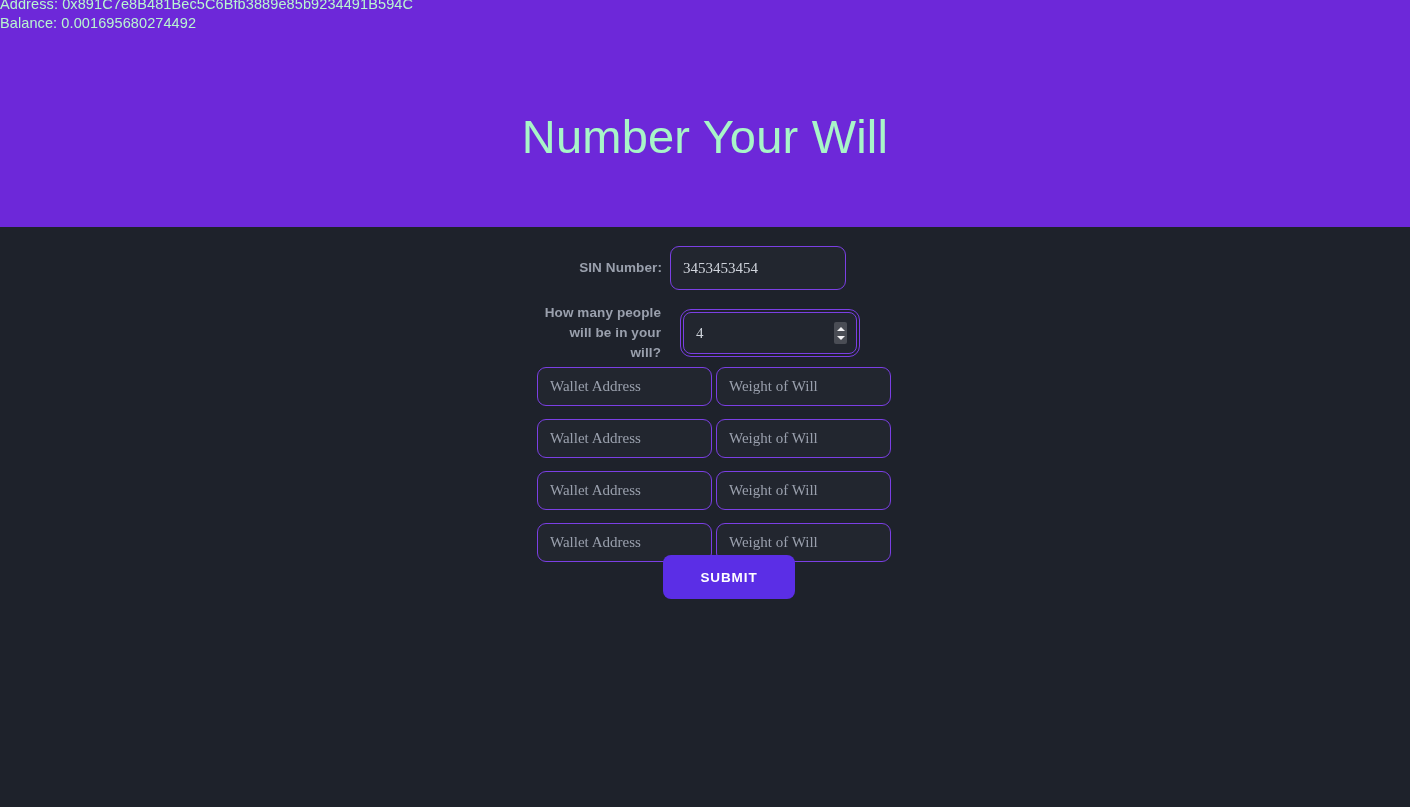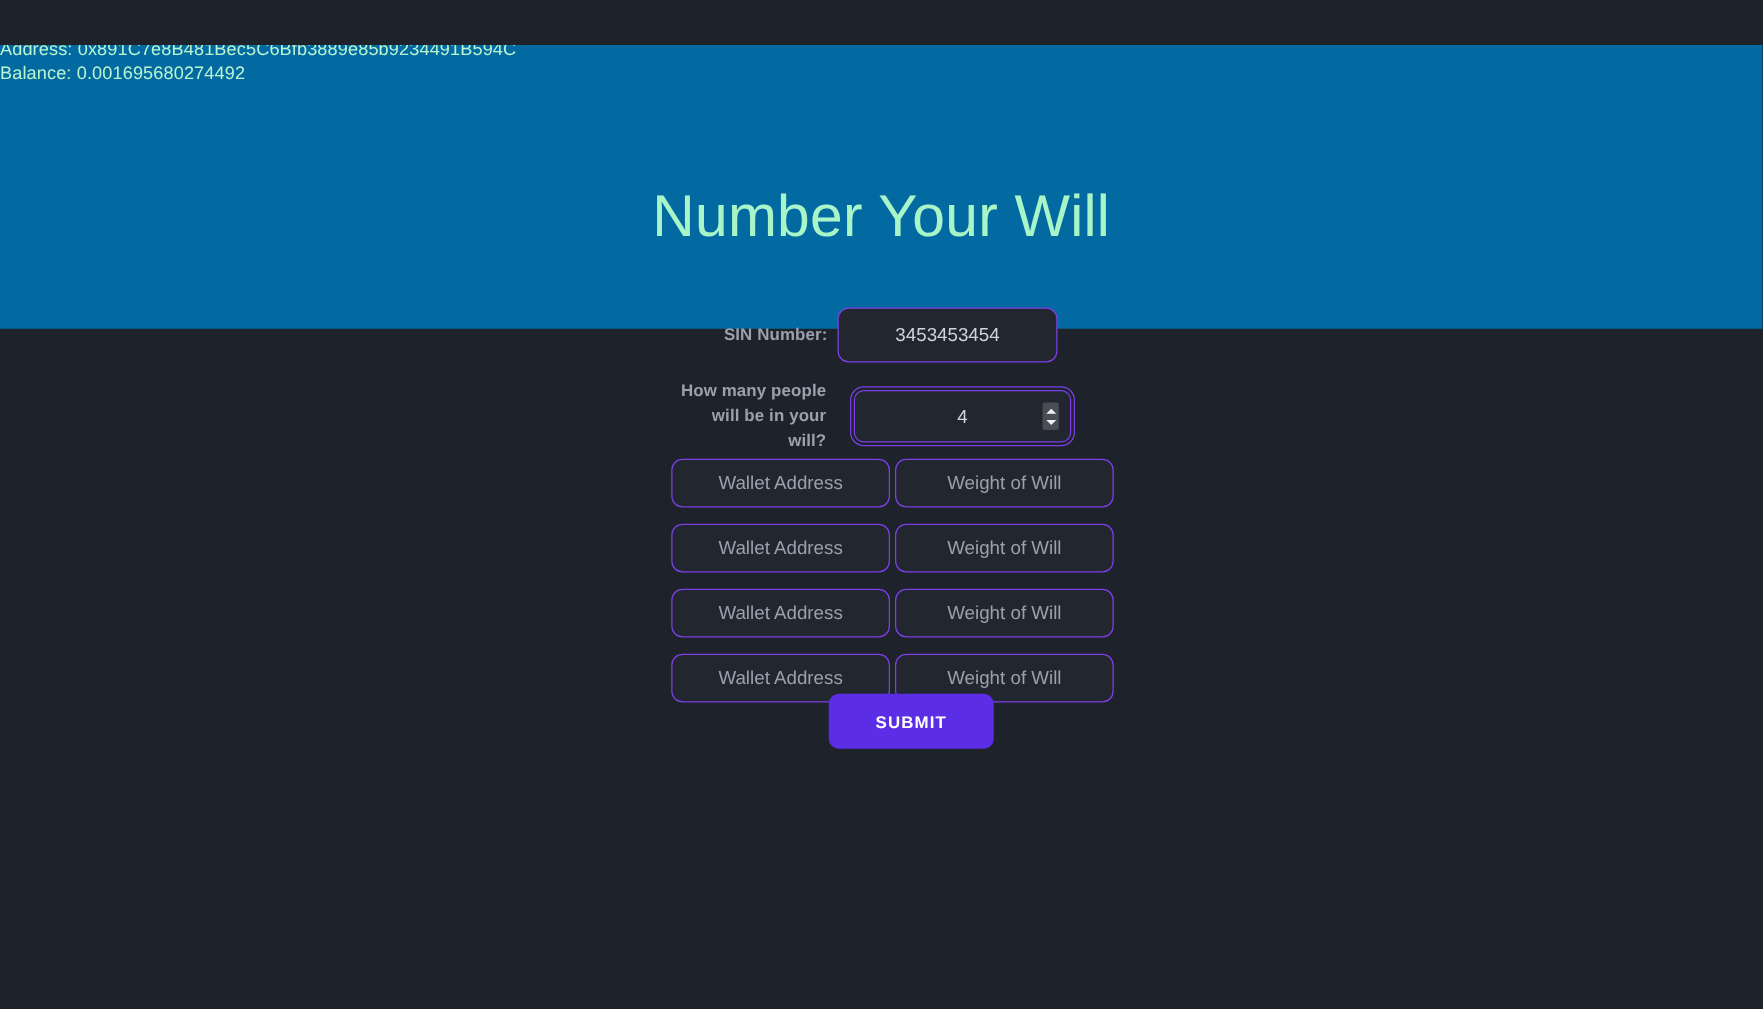--- a/index.html
+++ b/index.html
@@ -16,23 +16,22 @@
     color: #e8e8ec;
   }
 
   
   .header {
     position: absolute;
     left: 0;
     top: 0;
     width: 1410px;
     height: 227px;
-    background: #0369a1;
+    background: #6d28d9;
     overflow: hidden;
-    margin-top: 36px;
   }
   .wallet-info {
     position: absolute;
     left: 0;
     top: -5px;
     font-size: 14.5px;
     line-height: 18.5px;
     color: #b9f5d0;
     letter-spacing: 0.1px;
     white-space: nowrap;
@@ -74,25 +73,24 @@
     text-align: right;
     line-height: 20px;
     letter-spacing: 0.1px;
   }
 
   .text-input {
     background: #22262f;
     border: 1.6px solid #7b3fe4;
     border-radius: 9px;
     color: #cfd3db;
-    font-family: Liberation Sans, sans-serif;
+    font-family: Liberation Serif, serif;
     font-size: 15px;
     padding: 0 12px;
     outline: none;
-    text-align: center;
   }
   .text-input::placeholder { color: #9aa0ad; opacity: 1; }
 
   
   #sin-row { left: 579px; top: 19px; }
   #sin-row .field-label { width: 83px; margin-right: 8px; }
   #sin-input {
     width: 176px;
     height: 44px;
     border-radius: 9px;

